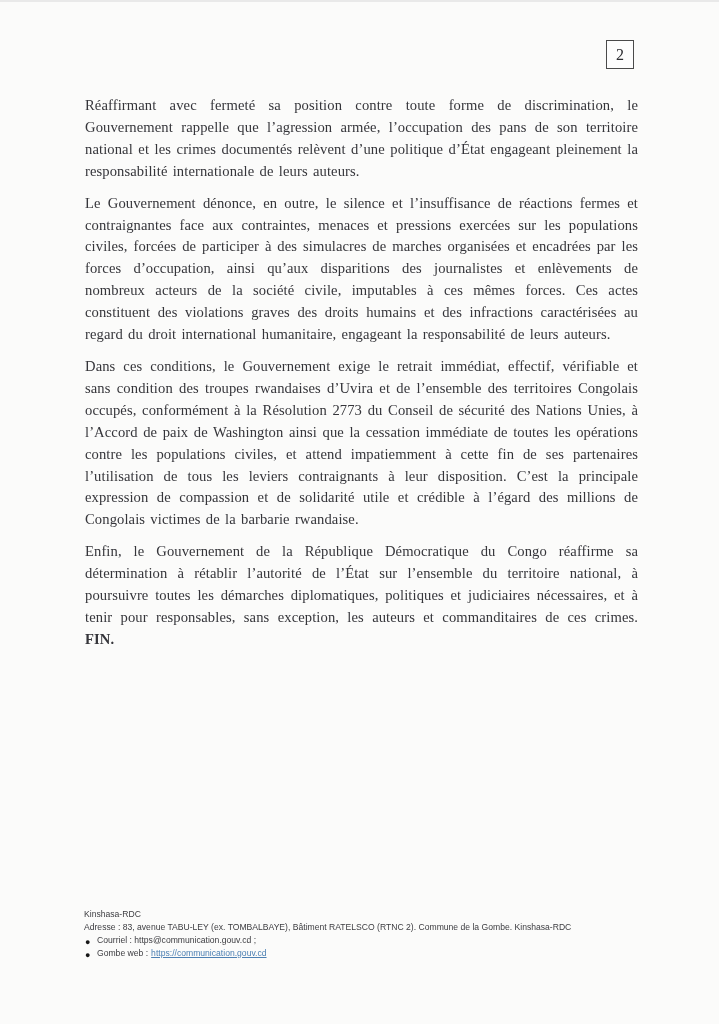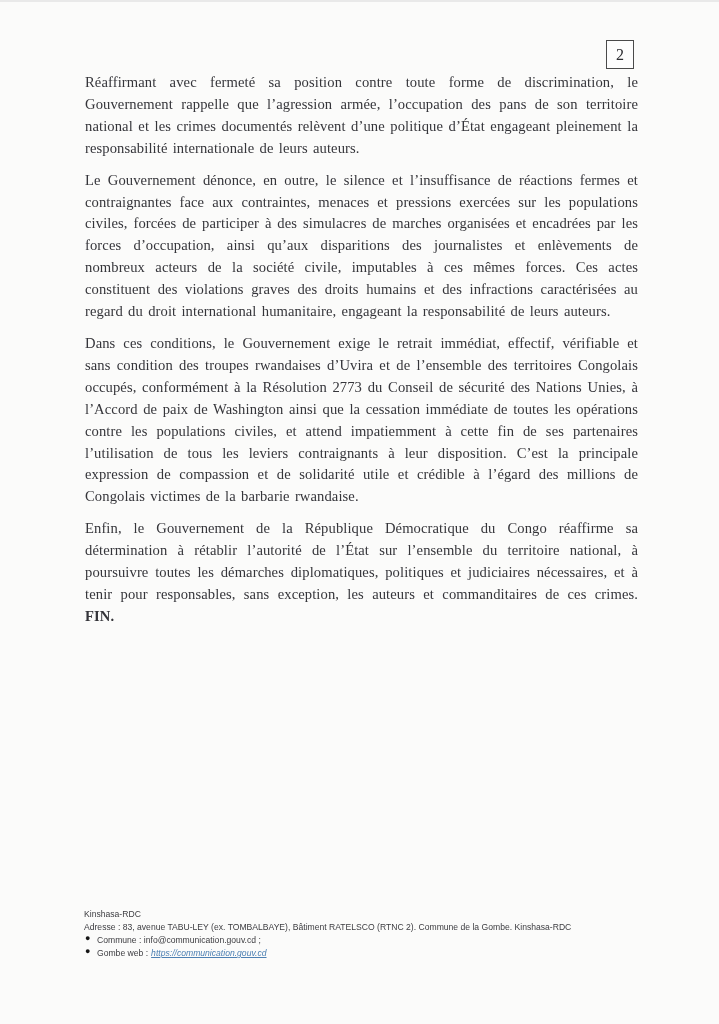--- a/index.html
+++ b/index.html
@@ -20,21 +20,21 @@
     top: 40px; left: 606px;
     width: 28px; height: 29px;
     border: 1.6px solid #4a4a4a;
     display: flex; align-items: center; justify-content: center;
     font-size: 16px;
     color: #2c2c30;
     background: #fdfdfd;
   }
   .content {
     position: absolute;
-    top: 72px; left: 85px;
+    top: 95px; left: 85px;
     width: 553px;
   }
   .para {
     font-size: 14.6px;
     line-height: 21.9px;
     text-align: justify;
     text-justify: inter-word;
     margin-bottom: 10px;
     word-spacing: 1.5px;
     letter-spacing: 0.1px;
@@ -42,35 +42,34 @@
   .fin { font-weight: bold; }
   .page-footer {
     position: absolute;
     top: 908px; left: 84px;
     width: 570px;
     font-family: "Liberation Sans", sans-serif;
     font-size: 8.6px;
     line-height: 13px;
     color: #3c3c40;
   }
-  .f-row { display: flex; align-items: flex-start; min-height: 13px; }
+  .f-row { display: flex; align-items: flex-end; min-height: 13px; }
   .bullet {
     display: inline-block;
     width: 12px;
     font-size: 9px;
     line-height: 1;
     color: #161616;
     margin-left: 1px;
     flex: 0 0 auto;
   }
   .f-link {
     color: #4d80b3;
     text-decoration: underline;
     margin-left: 3px;
-    font-style: italic;
   }
   .social-row { margin-top: 2px; }
   .circ-icon {
     display: inline-flex;
     width: 10px; height: 10px;
     border: 1px solid #3a3a3a;
     border-radius: 50%;
     align-items: center; justify-content: center;
     font-size: 6.5px;
     font-weight: bold;
@@ -100,20 +99,20 @@
 
 <footer class="page-footer">
   <div class="f-row">
     <span>Kinshasa-RDC</span>
   </div>
   <div class="f-row">
     <span>Adresse : 83, avenue TABU-LEY (ex. TOMBALBAYE), Bâtiment RATELSCO (RTNC 2). Commune de la Gombe. Kinshasa-RDC</span>
   </div>
   <div class="f-row">
     <span class="bullet">●</span>
-    <span>Commune : info@communication.gouv.cd ;</span>
+    <span>Courriel : https@communication.gouv.cd ;</span>
   </div>
   <div class="f-row">
     <span class="bullet">●</span>
     <span>Gombe web :</span>
     <a class="f-link" href="#">https://communication.gouv.cd</a>
   </div>
 </footer>
 
 </body></html>

